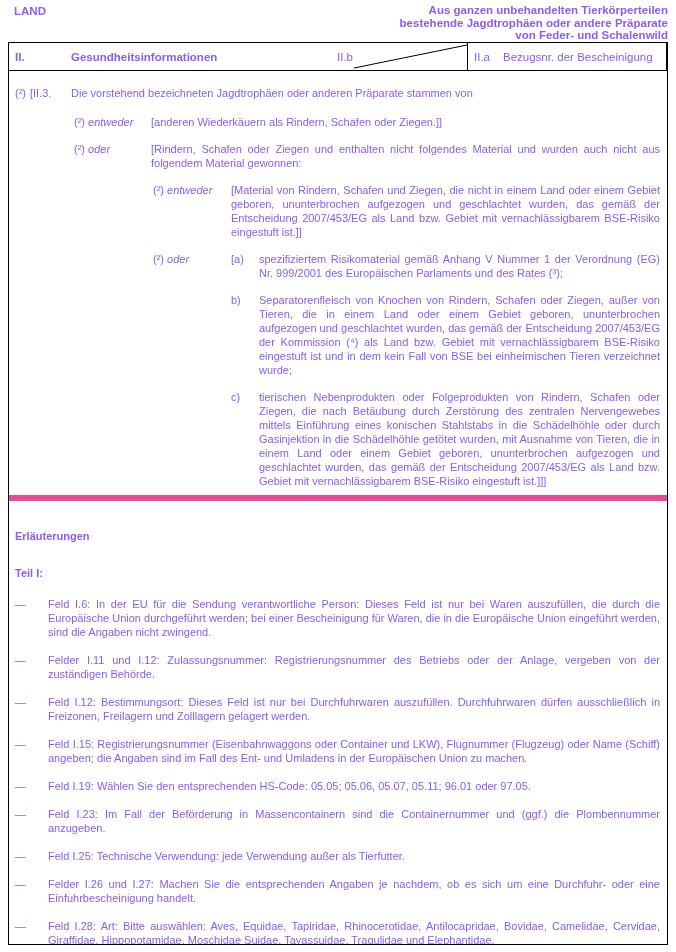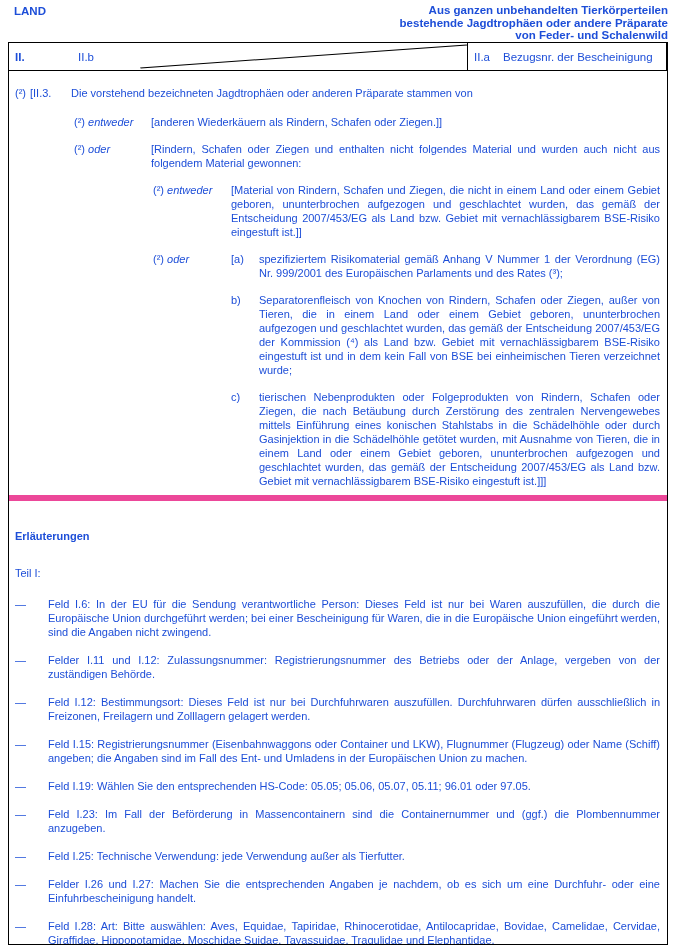--- a/index.html
+++ b/index.html
@@ -1,21 +1,21 @@
 <!DOCTYPE html>
 <html><head>
 <meta charset="utf-8">
 <style>
   html, body { margin: 0; padding: 0; background: #e8e8e8; }
   .page {
     position: relative;
     width: 676px;
     height: 952px;
     background: #ffffff;
-    color: #1d4ed8;
+    color: #8b5cf6;
     font-family: "Liberation Sans", sans-serif;
     overflow: hidden;
   }
   
   .top-header {
     display: flex;
     justify-content: space-between;
     align-items: flex-start;
     height: 42px;
     padding: 4px 8px 0 14px;
@@ -82,40 +82,41 @@
   .expl {
     flex: 1;
     border-top: 6px solid #ec4899;
     padding: 28px 7px 0 6px;
     box-sizing: border-box;
     font-size: 11px;
     line-height: 14px;
     overflow: hidden;
   }
   .expl-heading { font-weight: bold; margin-bottom: 23px; }
-  .expl-part { font-weight: normal; margin-bottom: 17px; }
+  .expl-part { font-weight: bold; margin-bottom: 17px; }
   .expl-item { display: flex; margin-bottom: 14px; }
   .dash-col { width: 33px; flex-shrink: 0; }
 </style>
 </head>
 <body>
 
 <div class="page">
 
   <div class="top-header">
     <div class="country-label">LAND</div>
     <div class="doc-title">Aus ganzen unbehandelten Tierkörperteilen
 bestehende Jagdtrophäen oder andere Präparate
 von Feder- und Schalenwild</div>
   </div>
 
   <div class="cert-box">
 
     <div class="hdr-row">
       <div class="hdr-cell hc-num">II.</div>
+      <div class="hdr-cell hc-title">Gesundheitsinformationen</div>
       <div class="hdr-cell hc-b">
         <svg viewBox="0 0 137 27" preserveAspectRatio="none">
           <line x1="24" y1="25" x2="137" y2="2" stroke="#000" stroke-width="1"></line>
         </svg>
         <span>II.b</span>
       </div>
       <div class="hdr-cell hc-ref">
         <span>II.a</span>
         <span>Bezugsnr. der Bescheinigung</span>
       </div>

